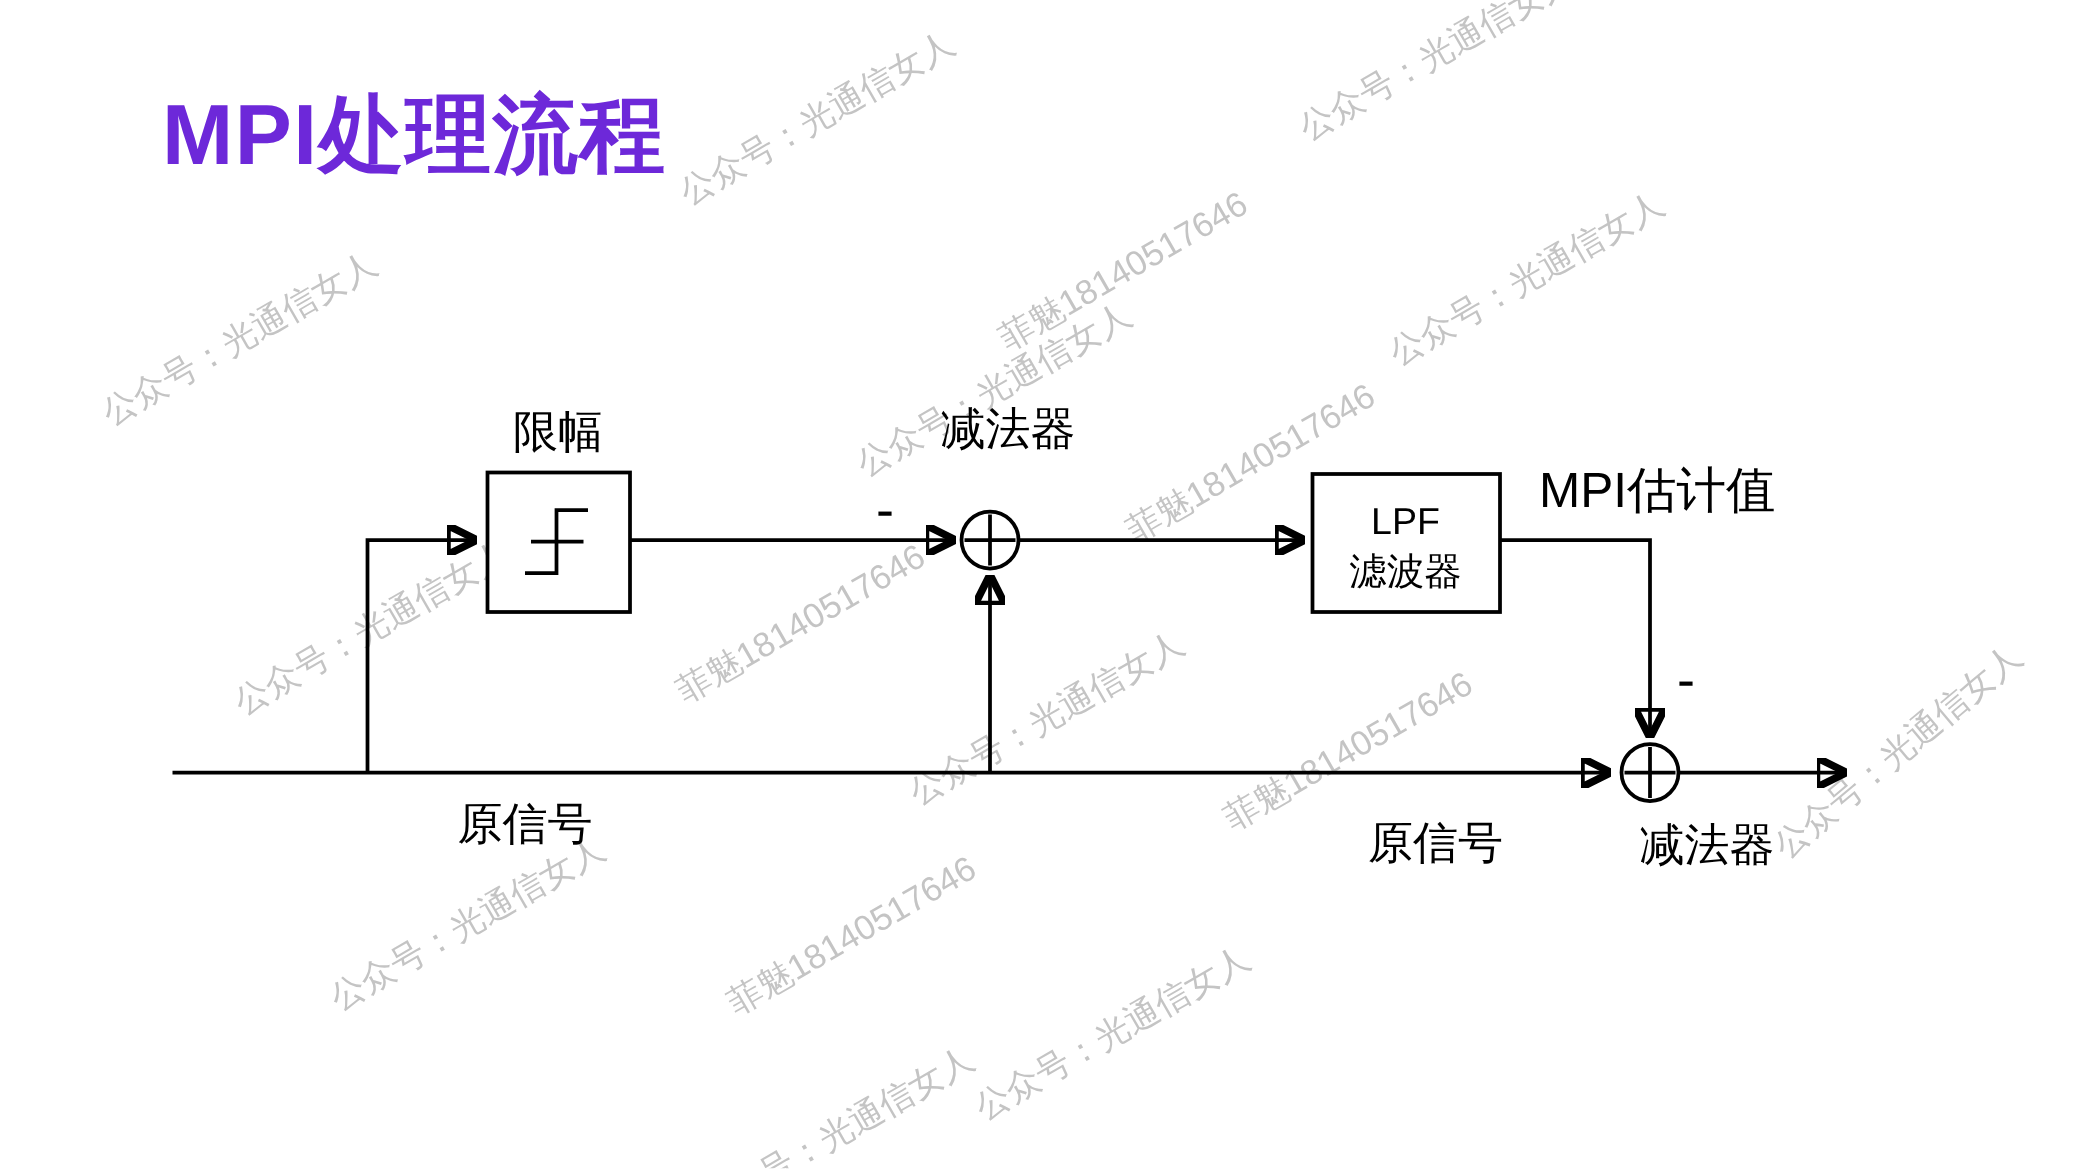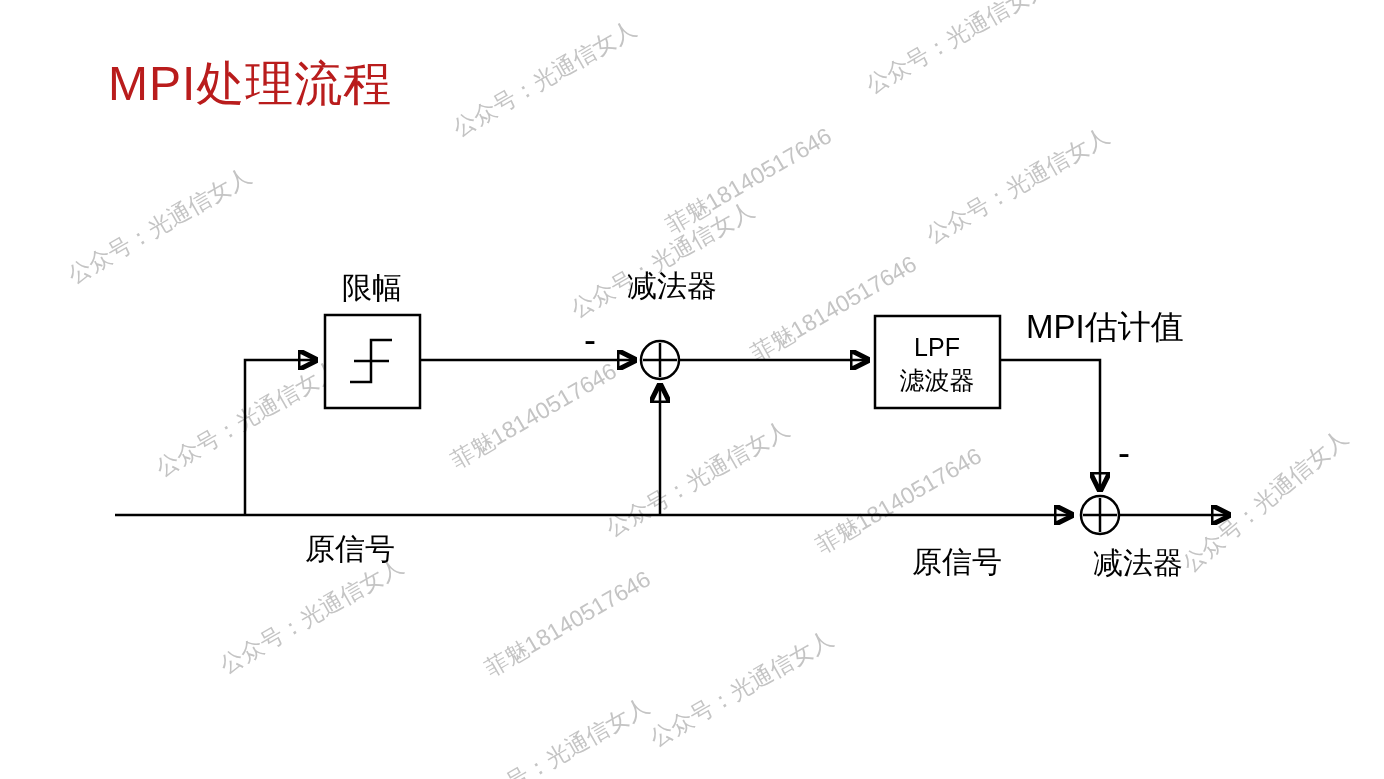--- a/index.html
+++ b/index.html
@@ -12,23 +12,23 @@
     position: relative;
     width: 1384px;
     height: 779px;
     background: #ffffff;
     overflow: hidden;
   }
   .page-title {
     position: absolute;
     left: 108px;
     top: 52px;
-    font-size: 48px;
-    font-weight: 400;
-    color: #b91c1c;
+    font-size: 57px;
+    font-weight: 700;
+    color: #6d28d9;
     letter-spacing: 1px;
     z-index: 3;
   }
   .wm-layer {
     position: absolute;
     inset: 0;
     z-index: 1;
   }
   .wm {
     position: absolute;

